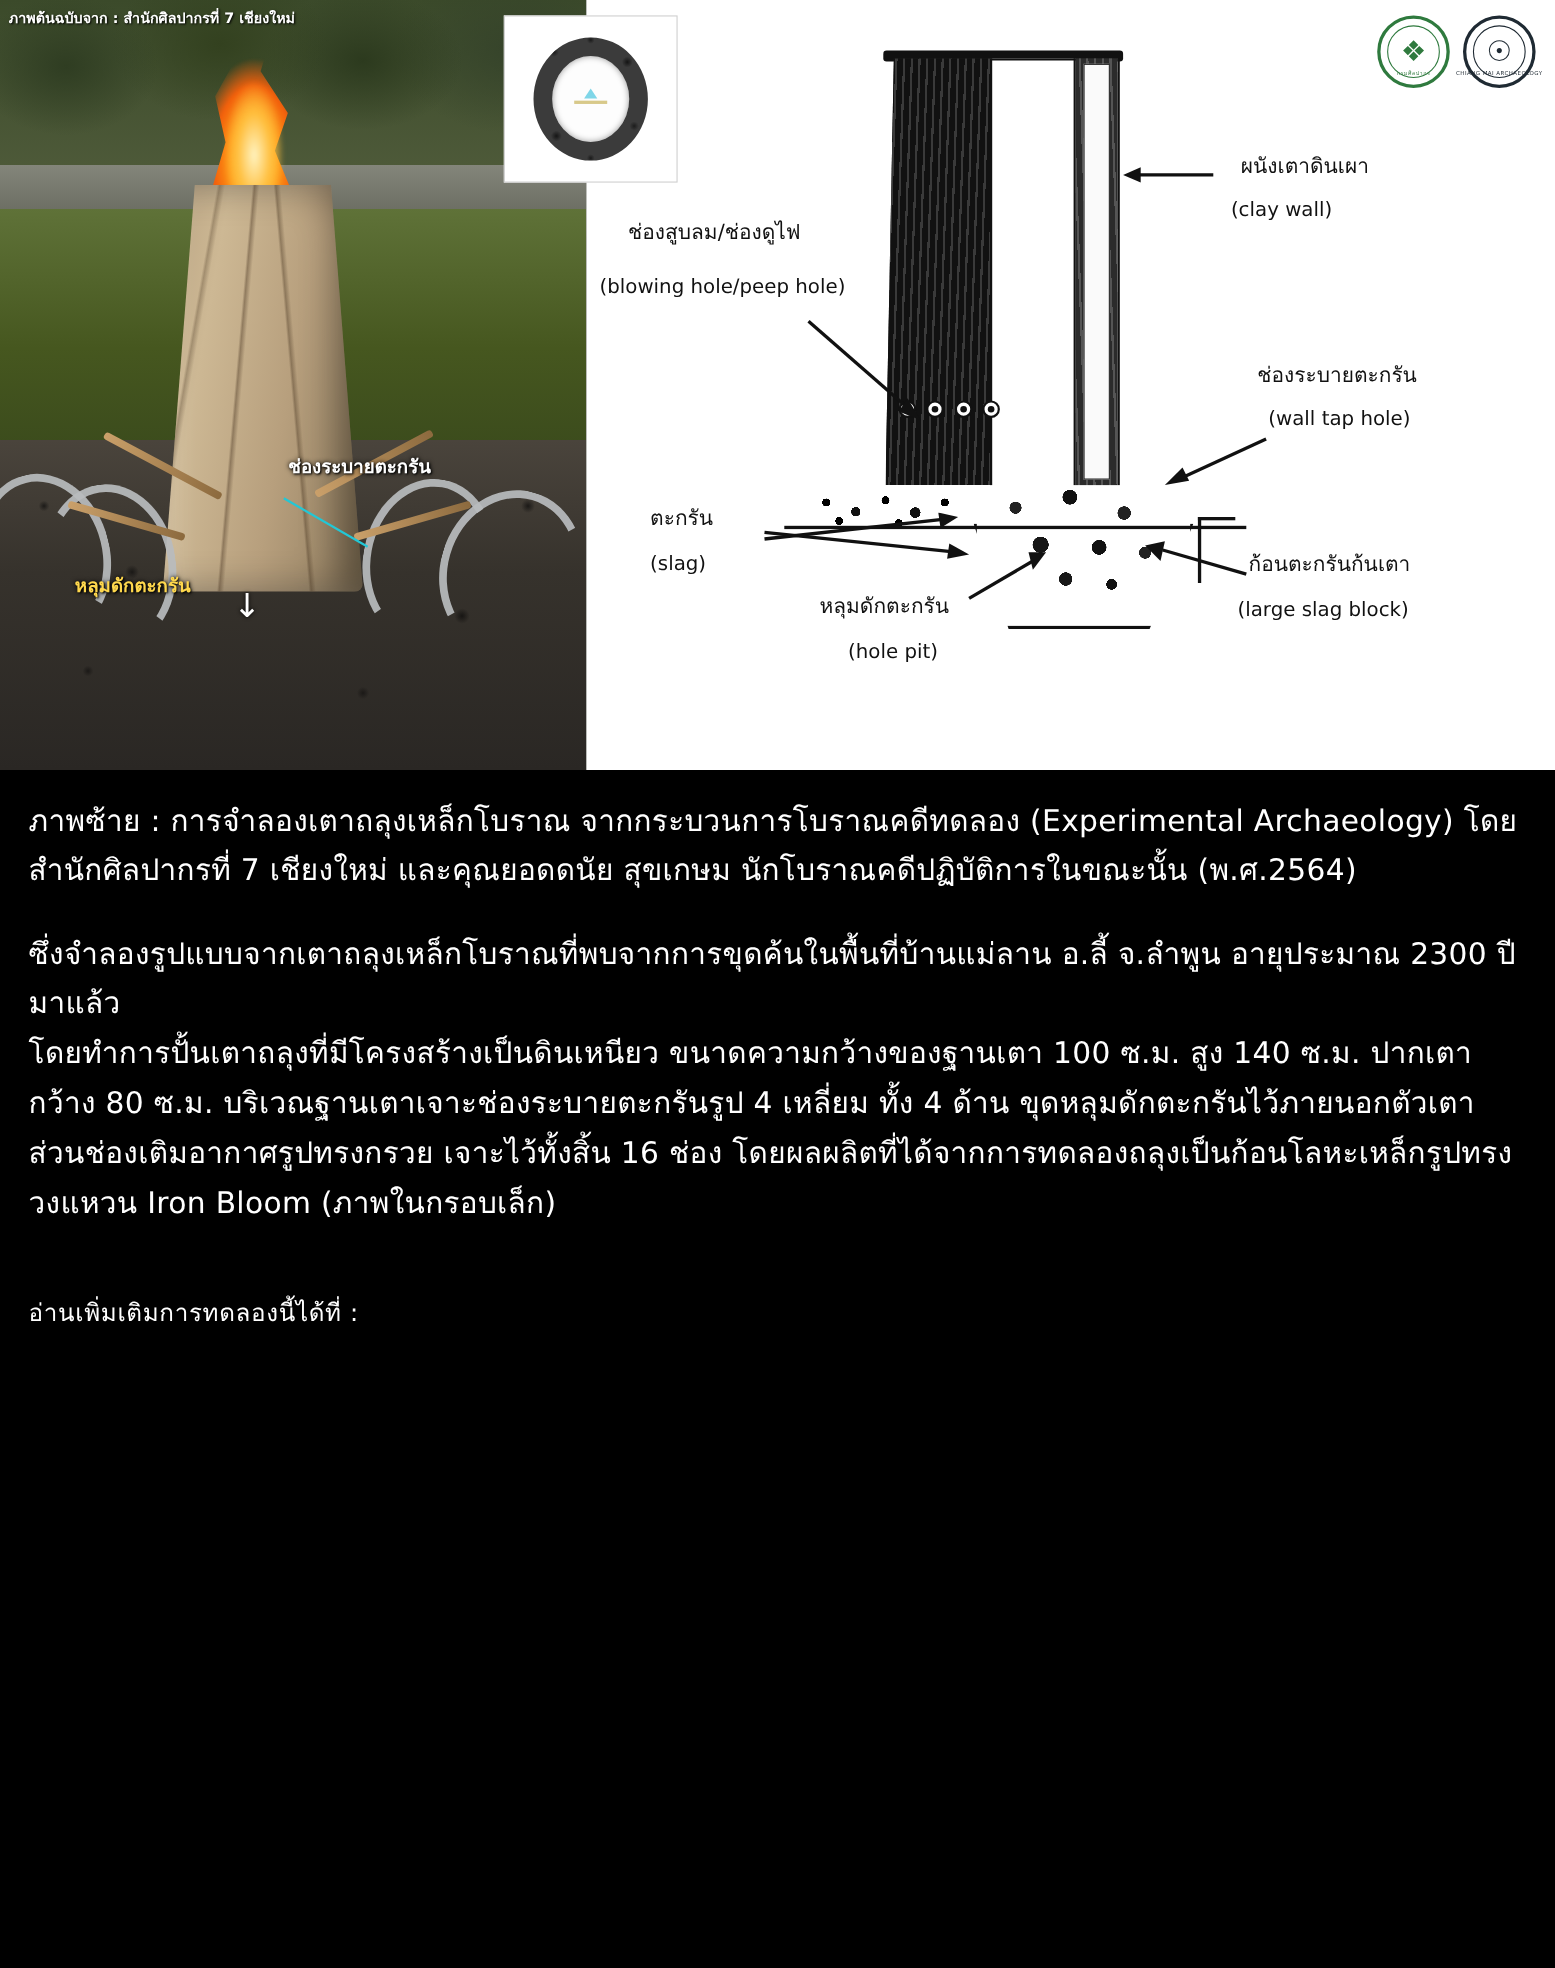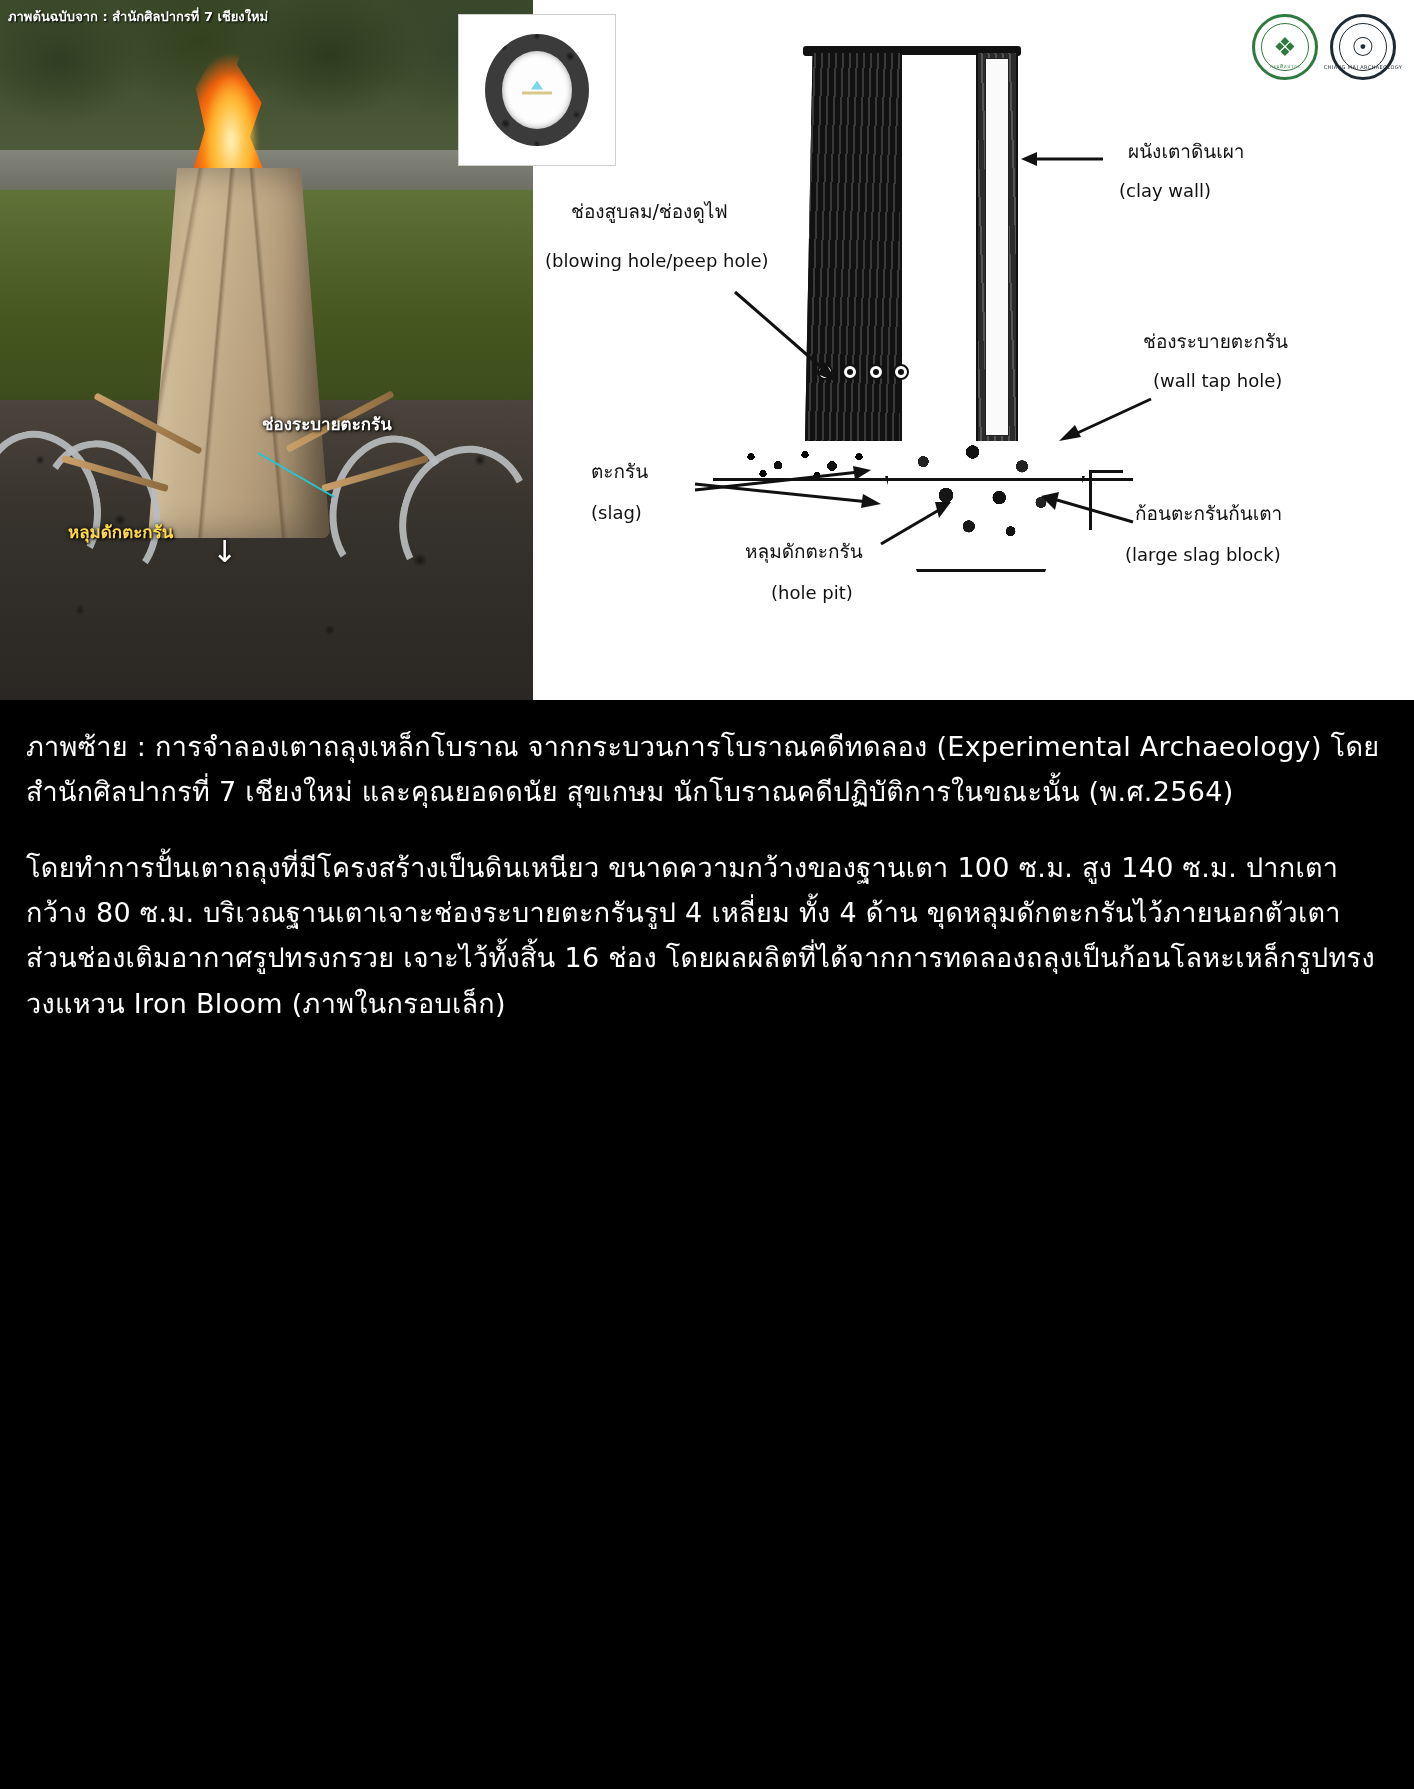--- a/index.html
+++ b/index.html
@@ -451,16 +451,18 @@
     <div class="ring">
       <div class="ring-mark2"></div>
       <div class="ring-mark"></div>
     </div>
   </div>
 </div>
 
 <div class="caption">
   <p>ภาพซ้าย : การจำลองเตาถลุงเหล็กโบราณ จากกระบวนการโบราณคดีทดลอง (Experimental Archaeology) โดยสำนักศิลปากรที่ 7 เชียงใหม่ และคุณยอดดนัย สุขเกษม นักโบราณคดีปฏิบัติการในขณะนั้น (พ.ศ.2564)</p>
   <div class="gap"></div>
+  <p>ซึ่งจำลองรูปแบบจากเตาถลุงเหล็กโบราณที่พบจากการขุดค้นในพื้นที่บ้านแม่ลาน อ.ลี้ จ.ลำพูน อายุประมาณ 2300 ปีมาแล้ว</p>
   <p>โดยทำการปั้นเตาถลุงที่มีโครงสร้างเป็นดินเหนียว ขนาดความกว้างของฐานเตา 100 ซ.ม. สูง 140 ซ.ม. ปากเตากว้าง 80 ซ.ม. บริเวณฐานเตาเจาะช่องระบายตะกรันรูป 4 เหลี่ยม ทั้ง 4 ด้าน ขุดหลุมดักตะกรันไว้ภายนอกตัวเตา ส่วนช่องเติมอากาศรูปทรงกรวย เจาะไว้ทั้งสิ้น 16 ช่อง โดยผลผลิตที่ได้จากการทดลองถลุงเป็นก้อนโลหะเหล็กรูปทรงวงแหวน Iron Bloom (ภาพในกรอบเล็ก)</p>
   <div class="gap"></div>
   <div class="gap"></div>
+  <p class="small">อ่านเพิ่มเติมการทดลองนี้ได้ที่ :</p>
 </div>
 
 </body></html>

